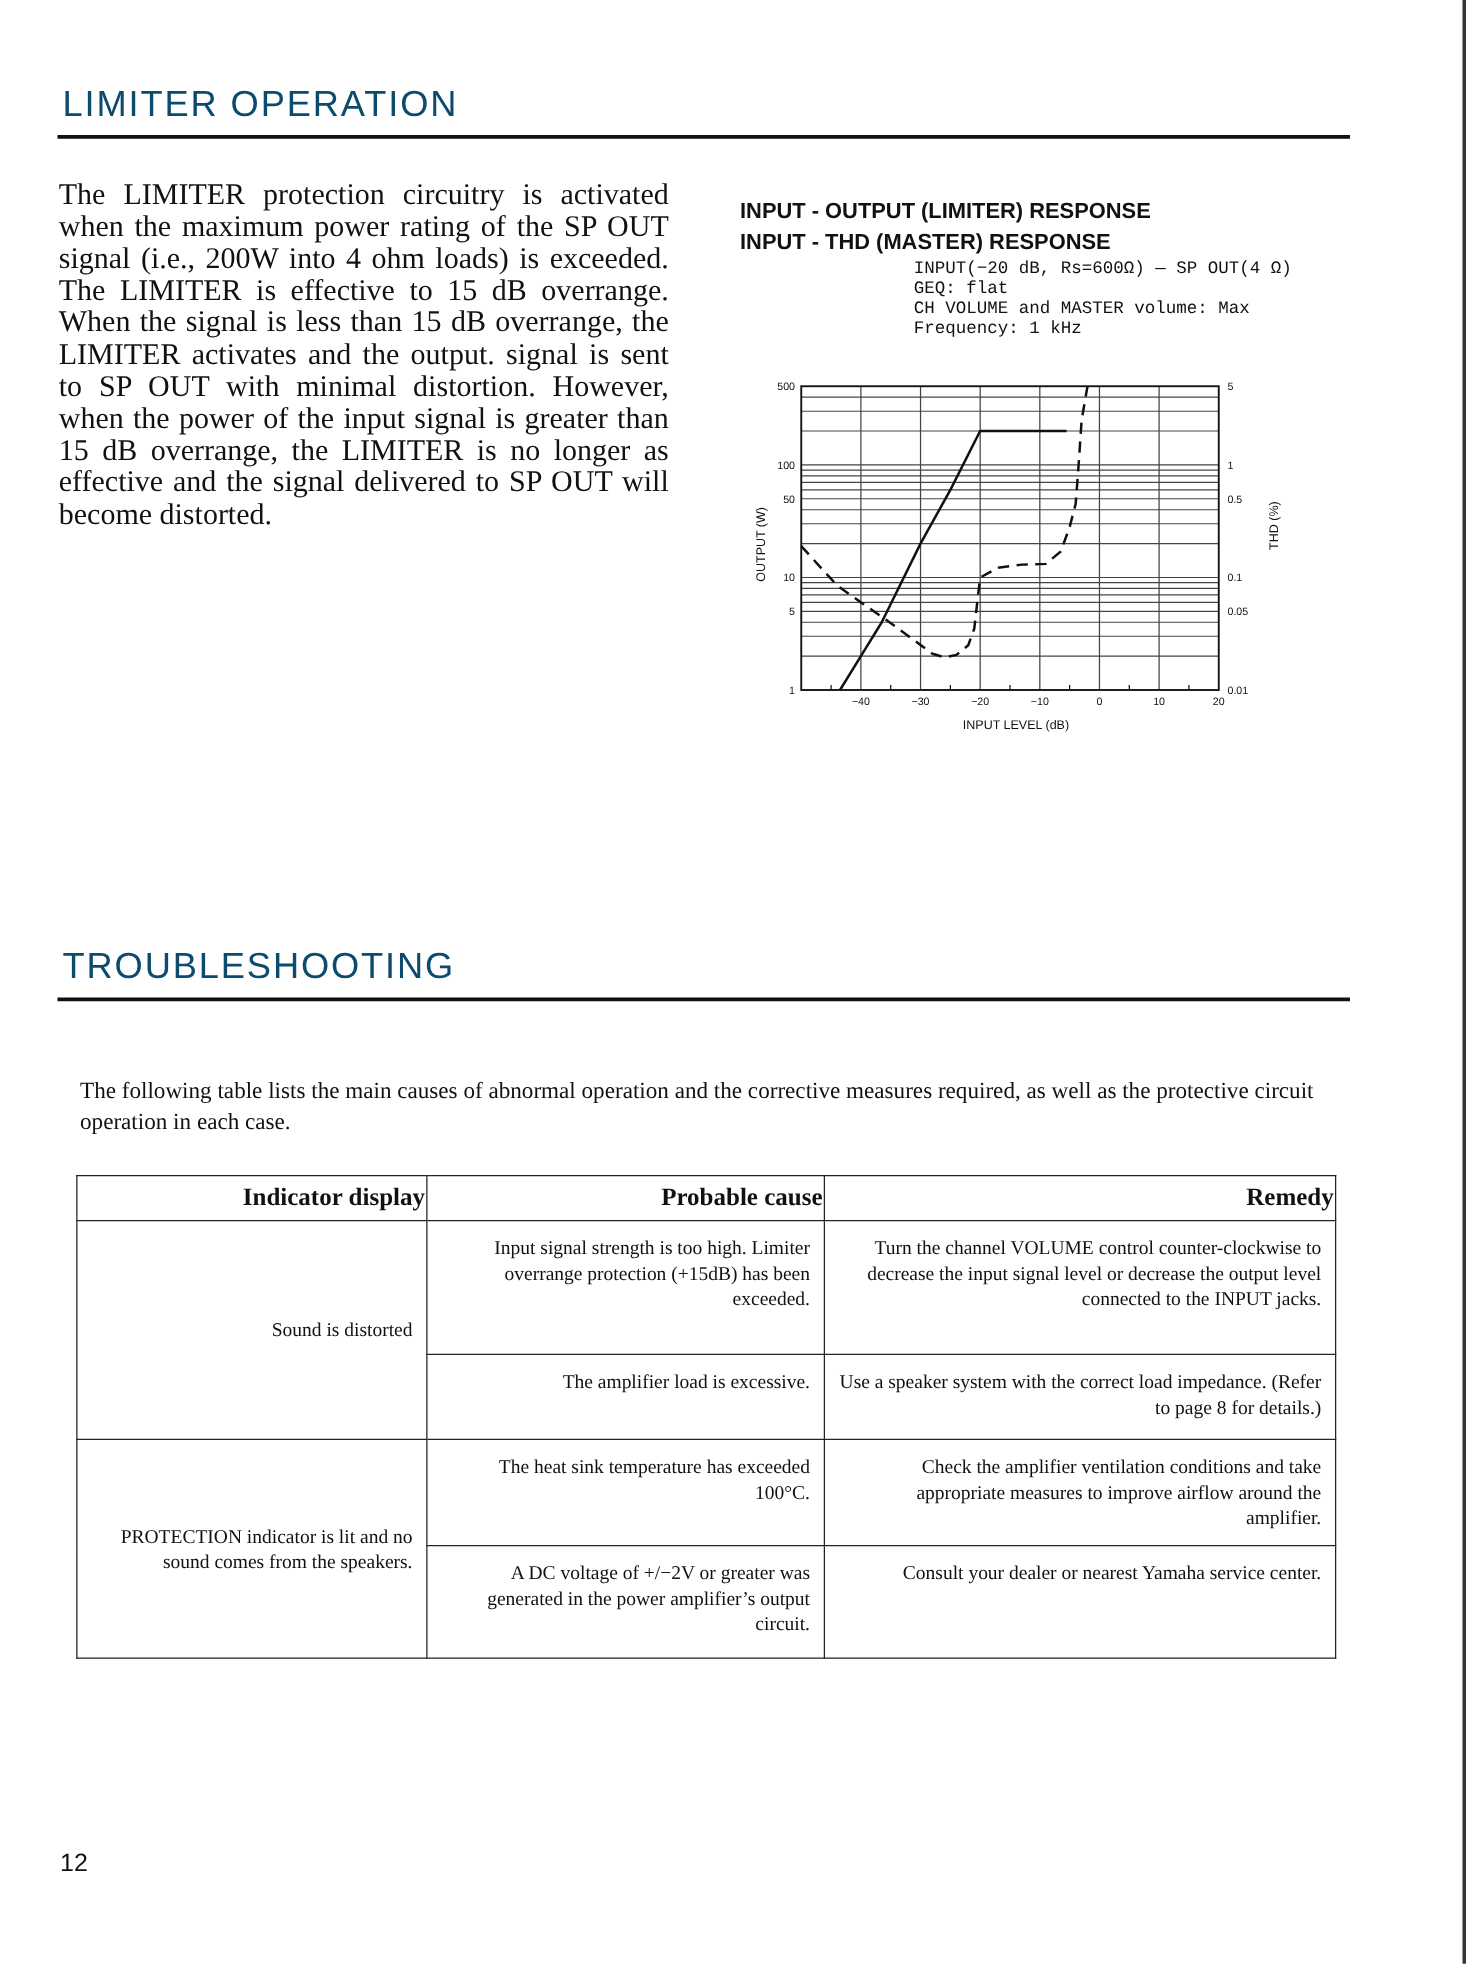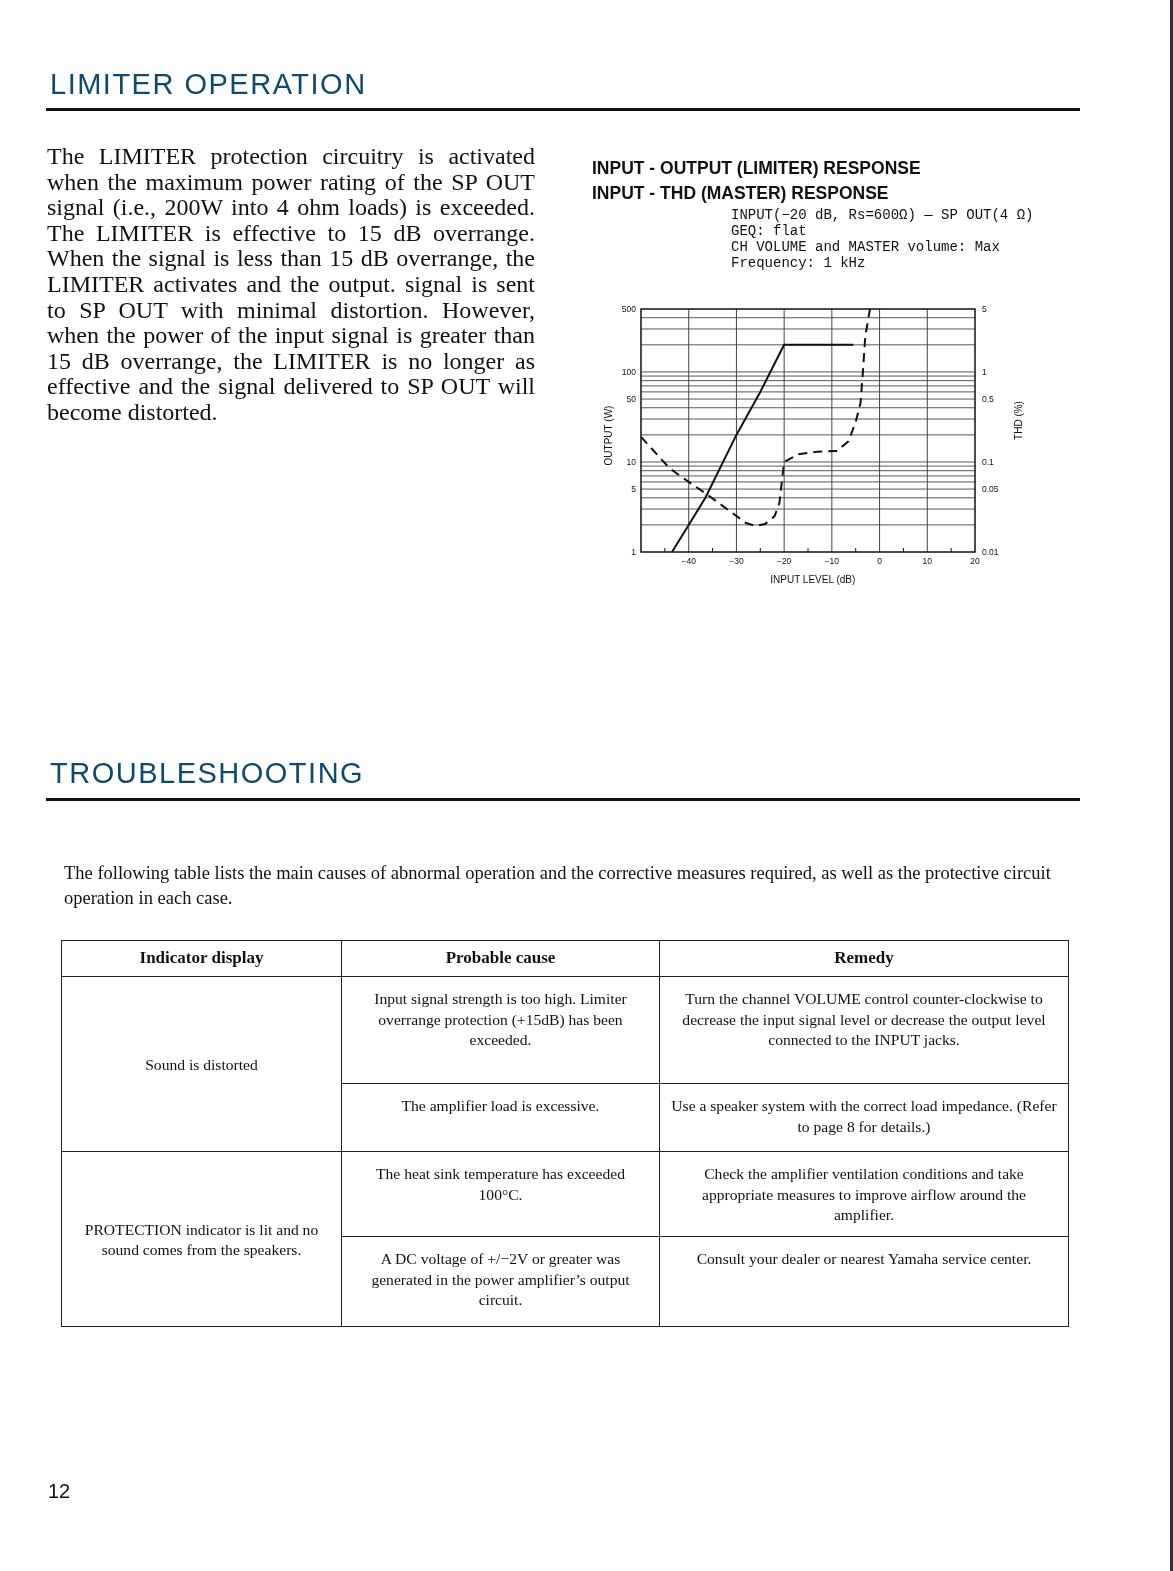--- a/index.html
+++ b/index.html
@@ -13,22 +13,22 @@
   .chart-title { position: absolute; left: 592px; font-family: "Liberation Sans", sans-serif;
          font-weight: bold; font-size: 17.5px; margin: 0; text-align: right; }
   .cond { position: absolute; left: 731px; font-family: Liberation Mono, monospace;
          font-size: 14px; line-height: 15.5px; margin: 0; }
   svg#chart { position: absolute; left: 590px; top: 295px; }
   svg text { font-family: "Liberation Sans", sans-serif; }
   .para2 { position: absolute; left: 48px; top: 845px; width: 1040px; font-size: 18.5px;
          line-height: 25px; margin: 16px; }
   table.ts { position: absolute; left: 61px; top: 940px; width: 1008px; border-collapse: collapse;
          font-size: 15.6px; line-height: 20.5px; }
-  table.ts th, table.ts td { border: 1.5px solid #222; vertical-align: top; text-align: center; }
-  table.ts th { height: 33px; vertical-align: middle; font-weight: bold; font-size: 17px; }
+  table.ts th, table.ts td { border: 1.5px solid #222; vertical-align: top; text-align: right; }
+  table.ts th { height: 33px; vertical-align: middle; font-weight: bold; font-size: 20px; }
   table.ts td { padding: 12px 11px 10px 11px; }
   table.ts td.ind { vertical-align: middle; padding-left: 11px; }
   .pagenum { position: absolute; left: 48px; top: 1480px; font-family: "Liberation Sans", sans-serif;
          font-size: 20px; margin: 0; }
   .edge { position: absolute; right: 0; top: 0; width: 3px; height: 1571px; background: #333; }
 </style>
 </head>
 <body>
 
 <h1 class="section-title" style="top:68px;">LIMITER OPERATION</h1>

